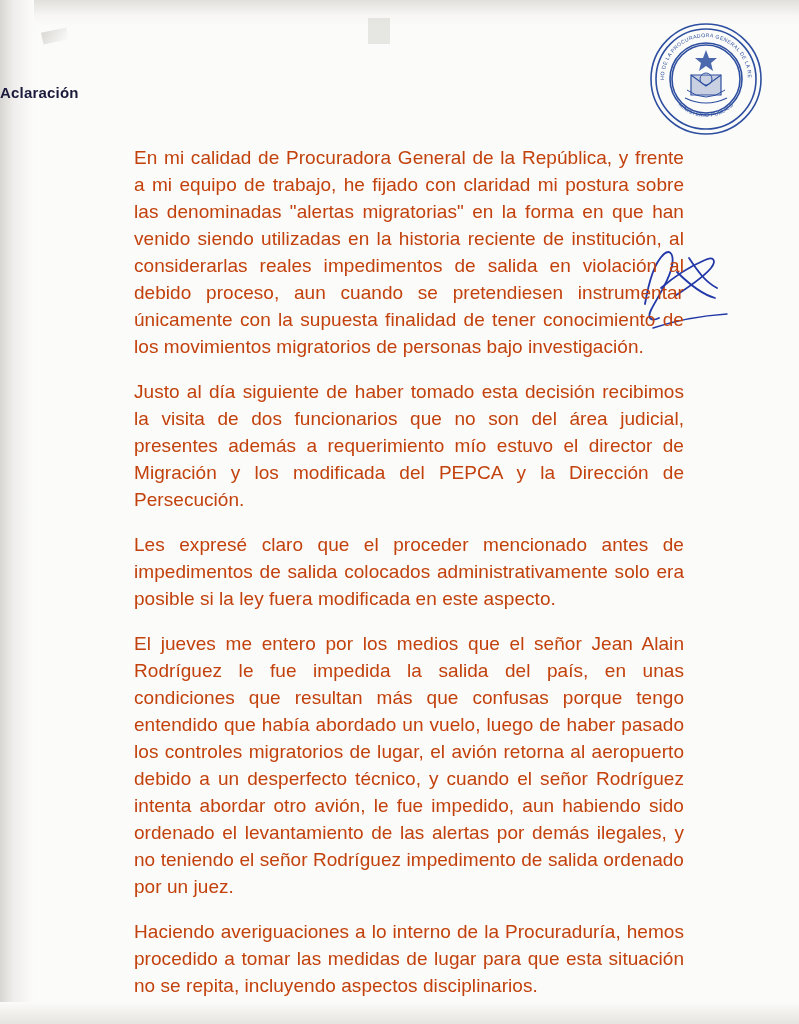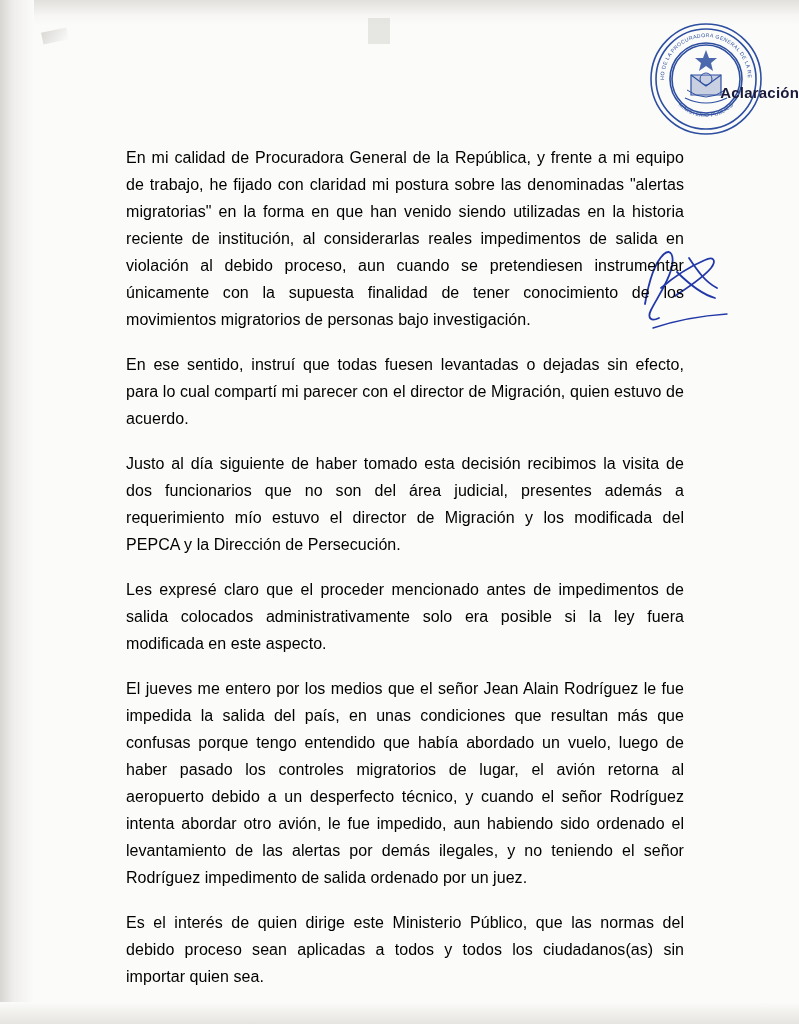--- a/index.html
+++ b/index.html
@@ -69,40 +69,40 @@
     height: 118px;
   }
   .seal svg { display: block; }
 
   
   .doc-title {
     position: absolute;
     left: 0;
     top: 84px;
     width: 799px;
-    text-align: right;
+    text-align: left;
     font-size: 15px;
     font-weight: bold;
     color: #1a1a3c;
     letter-spacing: 0.2px;
   }
 
   
   .body-wrap {
     position: absolute;
     left: 126px;
     top: 144px;
     width: 558px;
   }
   .para {
-    color: #000000;
-    font-size: 16px;
+    color: #c2410c;
+    font-size: 19px;
     line-height: 27px;
     text-align: justify;
-    margin: 0 0 18px 0;
+    margin: 0 0 18px 8px;
     letter-spacing: 0.05px;
   }
   .para:last-child { margin-bottom: 0; }
 
   
   .signature {
     position: absolute;
     right: 58px;
     top: 236px;
     width: 110px;
@@ -162,21 +162,21 @@
         <path d="M30 52 C44 40, 60 30, 74 24 C82 20, 86 24, 80 32 C72 42, 56 52, 44 60"></path>
         <path d="M46 36 C58 48, 70 58, 84 62"></path>
         <path d="M58 22 C66 34, 74 46, 86 52"></path>
         <path d="M22 92 C40 86, 66 80, 96 78" stroke-width="1.4"></path>
       </g>
     </svg>
   </div>
 
   <div class="body-wrap">
     <p class="para">En mi calidad de Procuradora General de la República, y frente a mi equipo de trabajo, he fijado con claridad mi postura sobre las denominadas "alertas migratorias" en la forma en que han venido siendo utilizadas en la historia reciente de institución, al considerarlas reales impedimentos de salida en violación al debido proceso, aun cuando se pretendiesen instrumentar únicamente con la supuesta finalidad de tener conocimiento de los movimientos migratorios de personas bajo investigación.</p>
-    <p class="para">En ese sentido, instruí que todas fuesen levantadas o dejadas sin efecto, para lo cual compartí mi parecer con el director de Migración, quien estuvo de acuerdo.</p>
     <p class="para">Justo al día siguiente de haber tomado esta decisión recibimos la visita de dos funcionarios que no son del área judicial, presentes además a requerimiento mío estuvo el director de Migración y los modificada del PEPCA y la Dirección de Persecución.</p>
     <p class="para">Les expresé claro que el proceder mencionado antes de impedimentos de salida colocados administrativamente solo era posible si la ley fuera modificada en este aspecto.</p>
     <p class="para">El jueves me entero por los medios que el señor Jean Alain Rodríguez le fue impedida la salida del país, en unas condiciones que resultan más que confusas porque tengo entendido que había abordado un vuelo, luego de haber pasado los controles migratorios de lugar, el avión retorna al aeropuerto debido a un desperfecto técnico, y cuando el señor Rodríguez intenta abordar otro avión, le fue impedido, aun habiendo sido ordenado el levantamiento de las alertas por demás ilegales, y no teniendo el señor Rodríguez impedimento de salida ordenado por un juez.</p>
+    <p class="para">Haciendo averiguaciones a lo interno de la Procuraduría, hemos procedido a tomar las medidas de lugar para que esta situación no se repita, incluyendo aspectos disciplinarios.</p>
     <p class="para">Es el interés de quien dirige este Ministerio Público, que las normas del debido proceso sean aplicadas a todos y todos los ciudadanos(as) sin importar quien sea.</p>
 
   </div>
 
 </div>
 
 </body></html>

